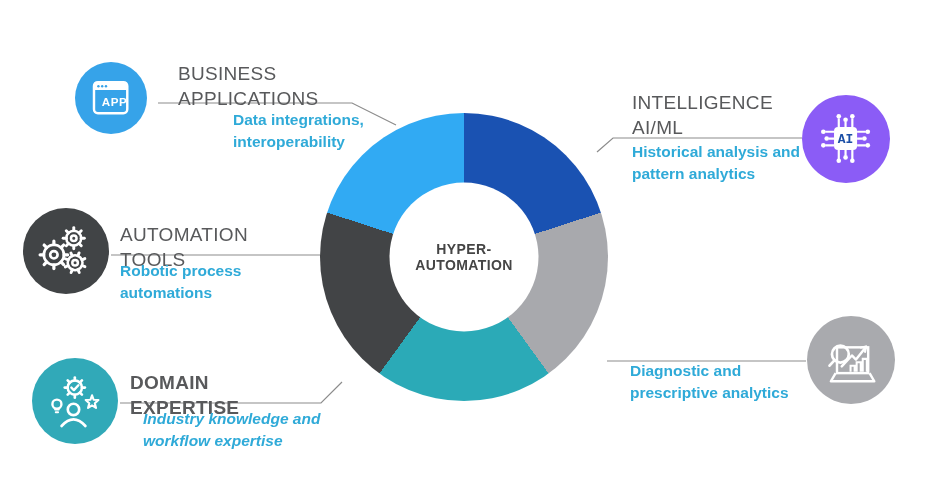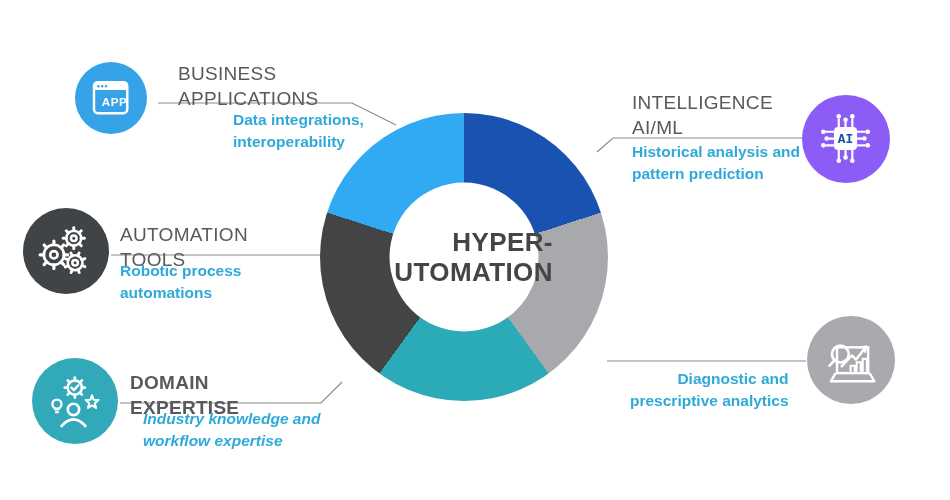--- a/index.html
+++ b/index.html
@@ -16,22 +16,22 @@
   .donut{
     position:absolute;left:320px;top:113px;width:288px;height:288px;
     border-radius:50%;z-index:2;
   }
   .donut-hole{
     position:absolute;left:50%;top:50%;width:149px;height:149px;
     transform:translate(-50%,-50%);background:#fff;border-radius:50%;
     display:flex;align-items:center;justify-content:center;
   }
   .center-label{
-    font-weight:bold;font-size:26px;line-height:1.12;letter-spacing:.4px;
-    color:var(--center-text,#454545);text-align:right;white-space:pre-line;
+    font-weight:bold;font-size:14px;line-height:1.12;letter-spacing:.4px;
+    color:var(--center-text,#454545);text-align:center;white-space:pre-line;
   }
 
   
   .icon-circle{
     position:absolute;border-radius:50%;z-index:3;
     display:flex;align-items:center;justify-content:center;
   }
   .icon-circle svg{width:74%;height:74%;display:block;}
   .callout-title{
     position:absolute;z-index:3;font-size:19px;line-height:25px;
@@ -54,21 +54,21 @@
   #auto-icon{left:23px;top:208px;width:86px;height:86px;}
   #auto-title{left:120px;top:200px;}
   #auto-sub{left:120px;top:260px;}
 
   #domain-icon{left:32px;top:358px;width:86px;height:86px;}
   #domain-title{left:130px;top:348px;font-weight:bold;}
   #domain-sub{left:143px;top:408px;font-style:italic;}
 
   #analytics-icon{left:807px;top:316px;width:88px;height:88px;}
   #analytics-title{left:630px;top:297px;}
-  #analytics-sub{left:630px;top:368px;text-align:right;}
+  #analytics-sub{left:630px;top:360px;}
 </style>
 </head>
 <body>
 
 <div class="stage">
 
   <svg class="connectors" width="950" height="500">
     <polyline points="158,103 352,103 396,125"></polyline>
     <polyline points="597,152 613,138 802,138"></polyline>
     <polyline points="111,255 320,255"></polyline>
@@ -120,21 +120,21 @@
           <circle cx="37.9" cy="24" r="1.7"></circle>
           <circle cx="40.4" cy="29" r="1.7"></circle>
       </g>
       <rect x="15.5" y="15.5" width="17" height="17" rx="3" fill="#fff"></rect>
       <text x="24" y="27.6" text-anchor="middle" font-size="9.5" font-weight="bold" fill="#1b4fa6" font-family="Liberation Mono, monospace">AI</text>
     </svg>
   </div>
   <div class="callout-title" id="intel-title">INTELLIGENCE
 AI/ML</div>
   <div class="callout-subtitle" id="intel-sub">Historical analysis and
-pattern prediction</div>
+pattern analytics</div>
 
   <div class="icon-circle" id="auto-icon" style="background-color: rgb(65, 68, 70);">
     <svg viewBox="0 0 48 48">
       <g transform="translate(15,27)" fill="none" stroke="#fff">
         <circle r="7.6" stroke-width="2"></circle>
           <circle r="2.8" stroke-width="2"></circle>
         <g stroke-width="2.4" stroke-linecap="round">
           <line y1="-7.6" y2="-10.4"></line>
             <line y1="-7.6" y2="-10.4" transform="rotate(45)"></line>
           <line y1="-7.6" y2="-10.4" transform="rotate(90)"></line>

